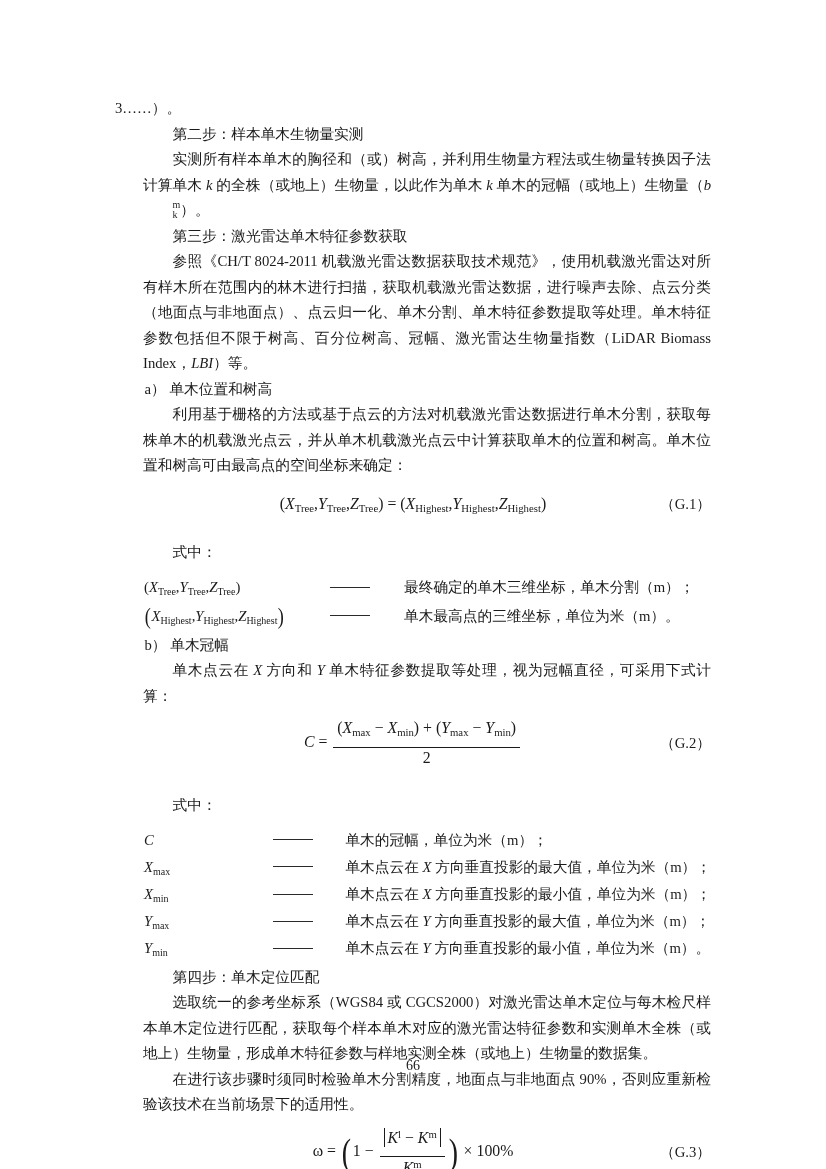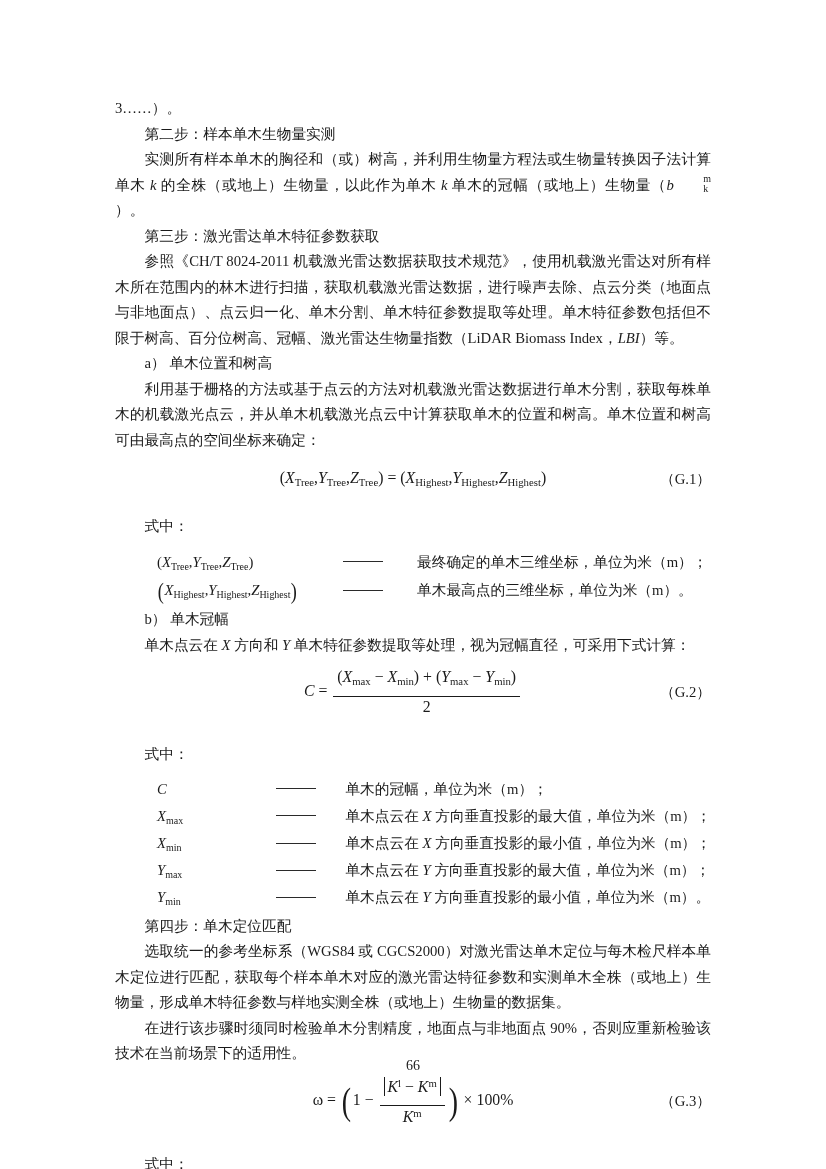--- a/index.html
+++ b/index.html
@@ -32,20 +32,21 @@
   .para {
     font-size: 14.7px;
     line-height: 25.5px;
     text-align: justify;
     text-justify: inter-ideograph;
     margin: 0 0 0 0;
     letter-spacing: 0px;
   }
   .indent2 {
     text-indent: 29.5px;
+    margin-left: 28px;
   }
   .noindent {
     text-indent: 0;
   }
   .listitem {
     text-indent: 29.5px;
   }
   .gap-md { height: 10px; }
   .gap-lg { height: 16px; }
 
@@ -136,21 +137,21 @@
     font-style: normal;
     vertical-align: middle;
     line-height: 0.80em;
     transform: scaleX(0.80);
   }
 
   
   .deftable {
     border-collapse: collapse;
     font-size: 14.7px;
-    margin-left: 42px;
+    margin-left: 29px;
   }
   .deftable td {
     padding: 0;
     vertical-align: baseline;
     line-height: 25.0px;
     white-space: nowrap;
   }
   .def-sym {
     width: 128px;
     padding-right: 4px !important;
@@ -222,21 +223,21 @@
       <span>式中：</span>
     </p>
 
     <div class="gap-md"></div>
 
     <table class="deftable">
       <tbody>
           <tr>
         <td class="def-sym def-sym-wide math"><span class="mathup">(</span><span>X</span><span class="sub">Tree</span><span class="mathup">,</span><span>Y</span><span class="sub">Tree</span><span class="mathup">,</span><span>Z</span><span class="sub">Tree</span><span class="mathup">)</span></td>
         <td class="def-dash"><span class="dashline"></span></td>
-        <td class="def-txt">最终确定的单木三维坐标，单位为米（m）；</td>
+        <td class="def-txt">最终确定的单木三维坐标，单木分割（m）；</td>
       </tr>
       <tr>
         <td class="def-sym def-sym-wide math"><span class="tallparen mathup">(</span><span>X</span><span class="sub">Highest</span><span class="mathup">,</span><span>Y</span><span class="sub">Highest</span><span class="mathup">,</span><span>Z</span><span class="sub">Highest</span><span class="tallparen mathup">)</span></td>
         <td class="def-dash"><span class="dashline"></span></td>
         <td class="def-txt">单木最高点的三维坐标，单位为米（m）。</td>
       </tr>
     </tbody>
       </table>
 
     <p class="para listitem">

